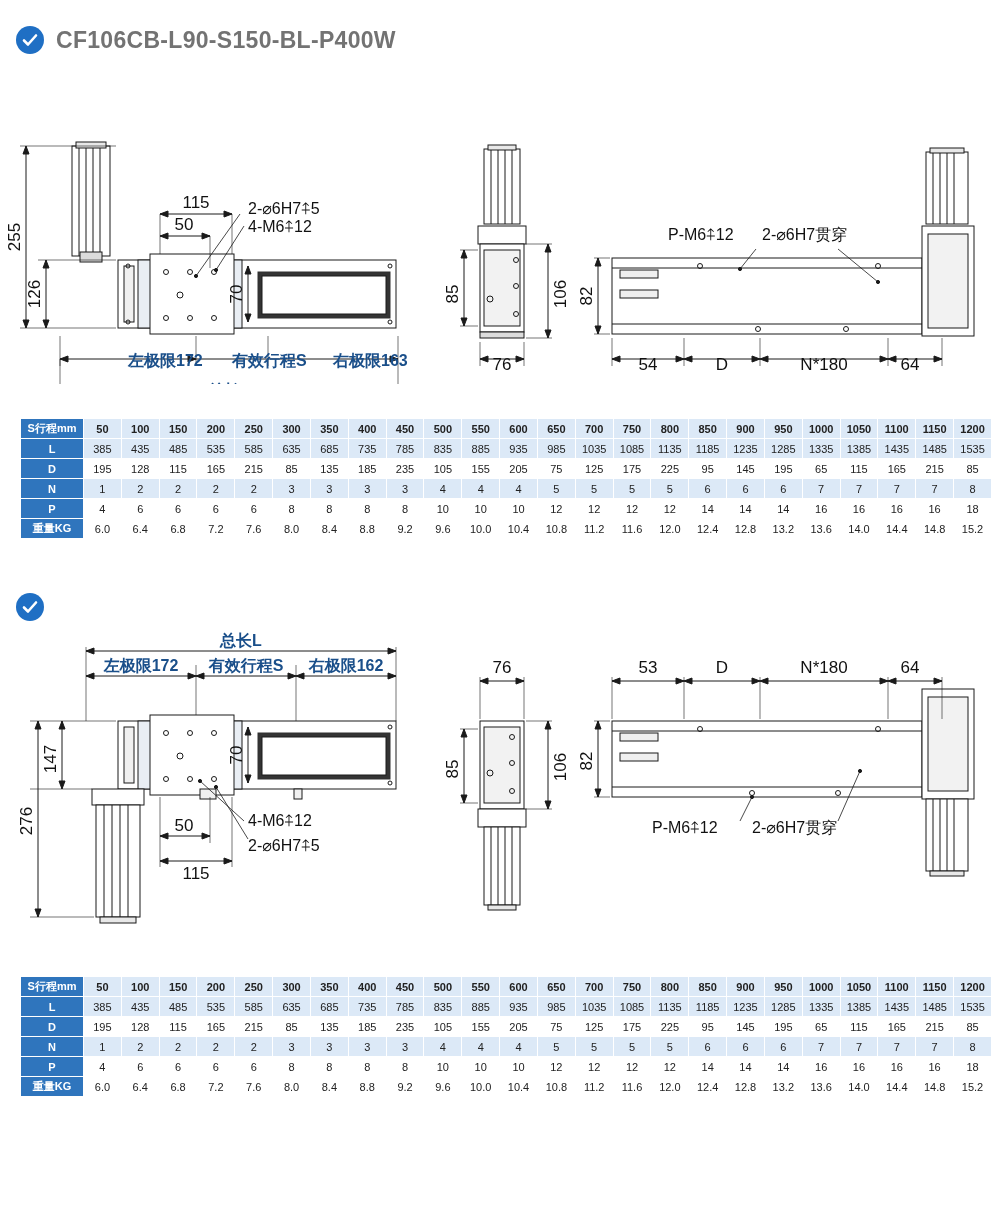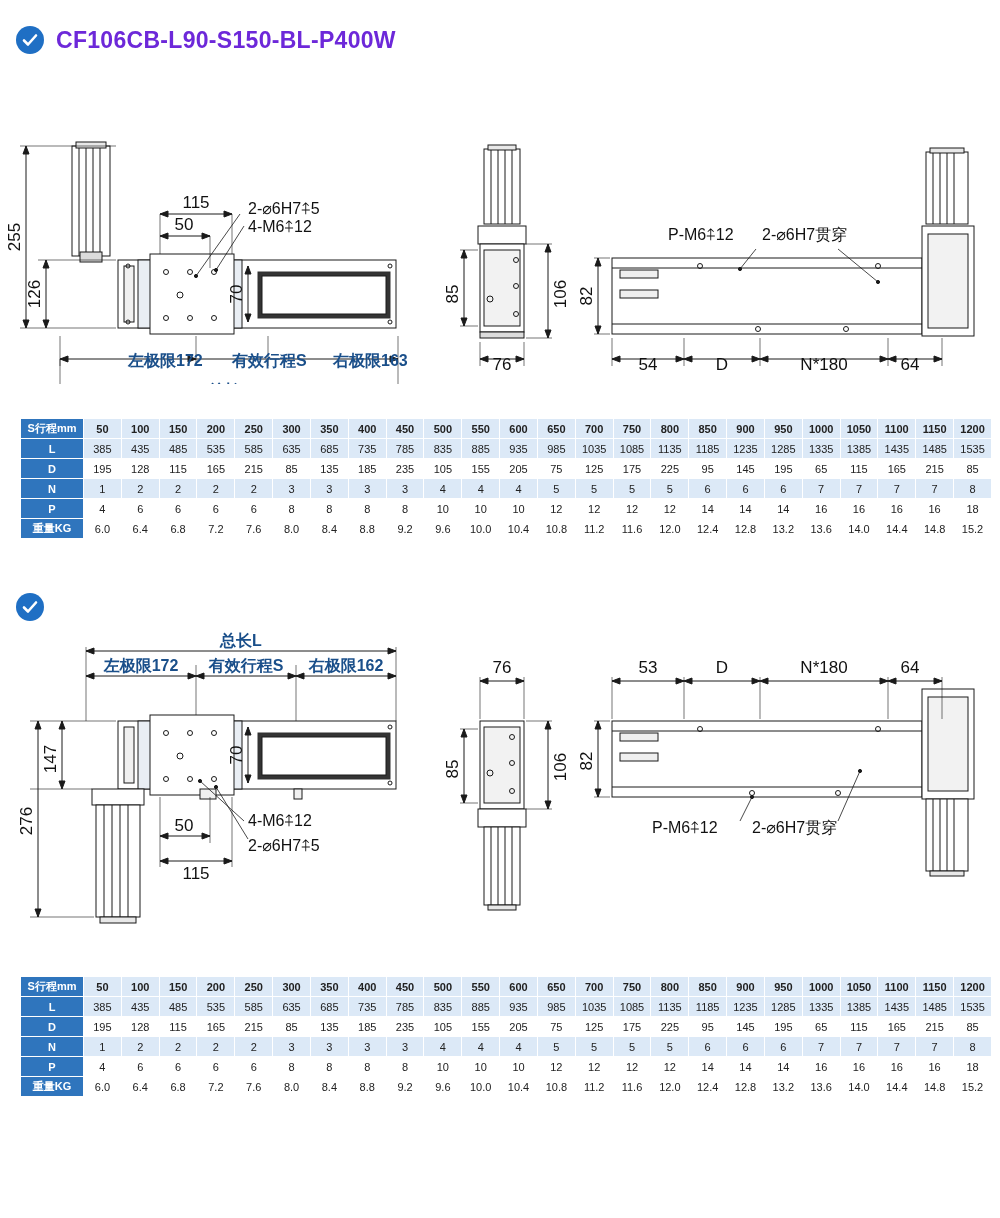--- a/index.html
+++ b/index.html
@@ -33,21 +33,21 @@
     background: #1f6fc4;
     display: flex;
     align-items: center;
     justify-content: center;
     flex: none;
   }
   .check-icon svg { display:block; }
   .heading-title {
     font-size: 23px;
     font-weight: bold;
-    color: #6d28d9;
+    color: #737373;
     letter-spacing: .3px;
     white-space: nowrap;
   }
   
   .drawing {
     position: relative;
   }
   .drawing svg { display: block; }
 
   

